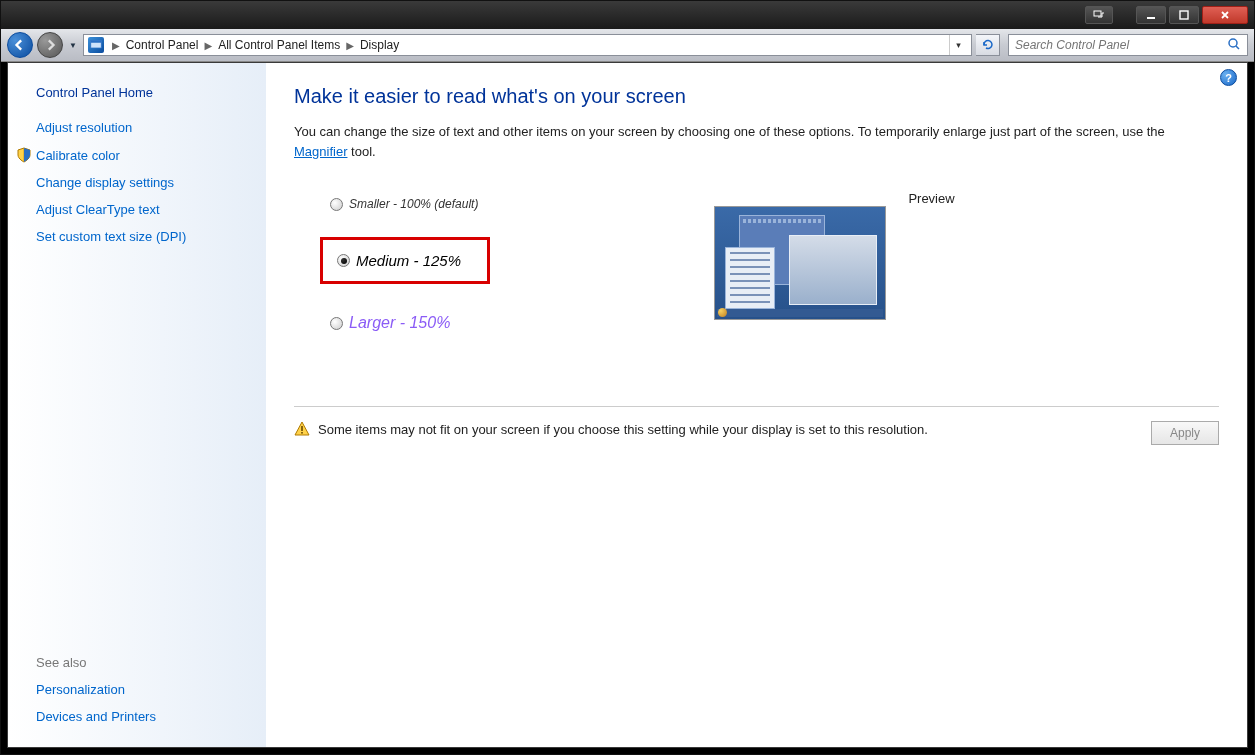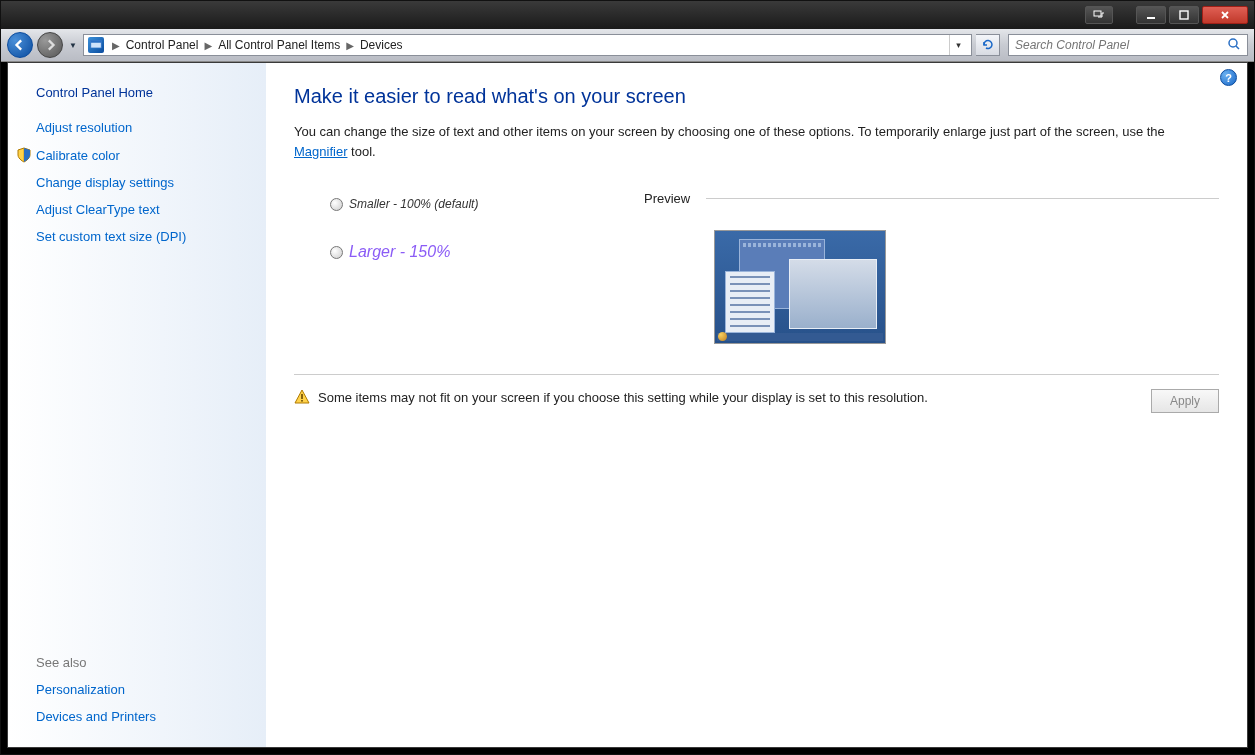--- a/index.html
+++ b/index.html
@@ -271,21 +271,21 @@
   background: radial-gradient(circle at 30% 30%, #333, #000);
 }
 .preview-col {
   flex: 1;
 }
 .preview-header {
   display: flex;
   align-items: center;
   font-size: 13px;
   color: #222;
-  margin-bottom: 24px;
+  flex-direction: column;
 }
 .preview-header .line {
   flex: 1;
   height: 1px;
   background: #ccc;
   margin-left: 16px;
 }
 .preview-img {
   width: 172px;
   height: 114px;
@@ -415,21 +415,21 @@
        <svg viewBox="0 0 16 16" width="12" height="12">
             <rect x="1" y="2" width="14" height="10" fill="#cfe2fa" stroke="#2a6fc4"></rect>
             <rect x="1" y="2" width="14" height="3" fill="#2a6fc4"></rect>
           </svg>
       </span>
       <span class="crumb-sep">▶</span>
       <span class="crumb">Control Panel</span>
       <span class="crumb-sep">▶</span>
       <span class="crumb">All Control Panel Items</span>
       <span class="crumb-sep">▶</span>
-      <span class="crumb">Devices</span>
+      <span class="crumb">Display</span>
       <div class="addr-end">
         <div class="addr-drop">▾</div>
       </div>
     </div>
     <div class="refresh-btn">
       <svg viewBox="0 0 14 14" width="14" height="14">
           <path d="M3 7 A4 4 0 1 1 5 10" fill="none" stroke="#1a68c8" stroke-width="1.5"></path>
           <path d="M3 4 L3 7 L6 7" fill="none" stroke="#1a68c8" stroke-width="1.5"></path>
         </svg>
     </div>
@@ -476,20 +476,24 @@
       <div class="page-title">Make it easier to read what's on your screen</div>
       <div class="desc">
         <span>You can change the size of text and other items on your screen by choosing one of these options. To temporarily enlarge just part of the screen, use the </span><a>Magnifier</a><span> tool.</span>
       </div>
 
       <div class="options-row">
         <div class="options">
           <div class="radio-row small-row">
             <span class="radio"></span>
             <span>Smaller - 100% (default)</span>
+          </div>
+          <div class="radio-row medium-row">
+            <span class="radio checked"></span>
+            <span>Medium - 125%</span>
           </div>
           <div class="radio-row large-row">
             <span class="radio"></span>
             <span>Larger - 150%</span>
           </div>
         </div>
         <div class="preview-col">
           <div class="preview-header">
             <span>Preview</span>
             <span class="line"></span>

